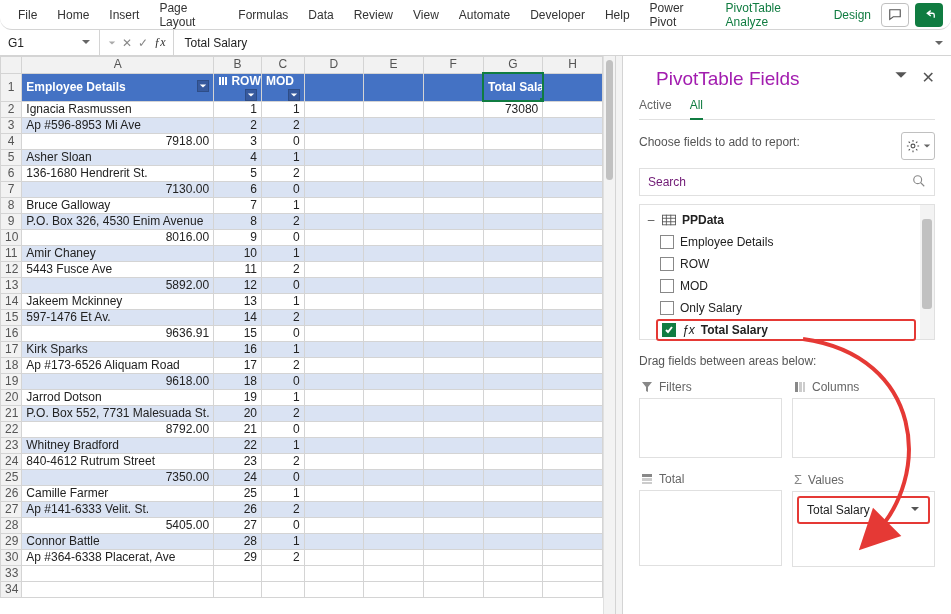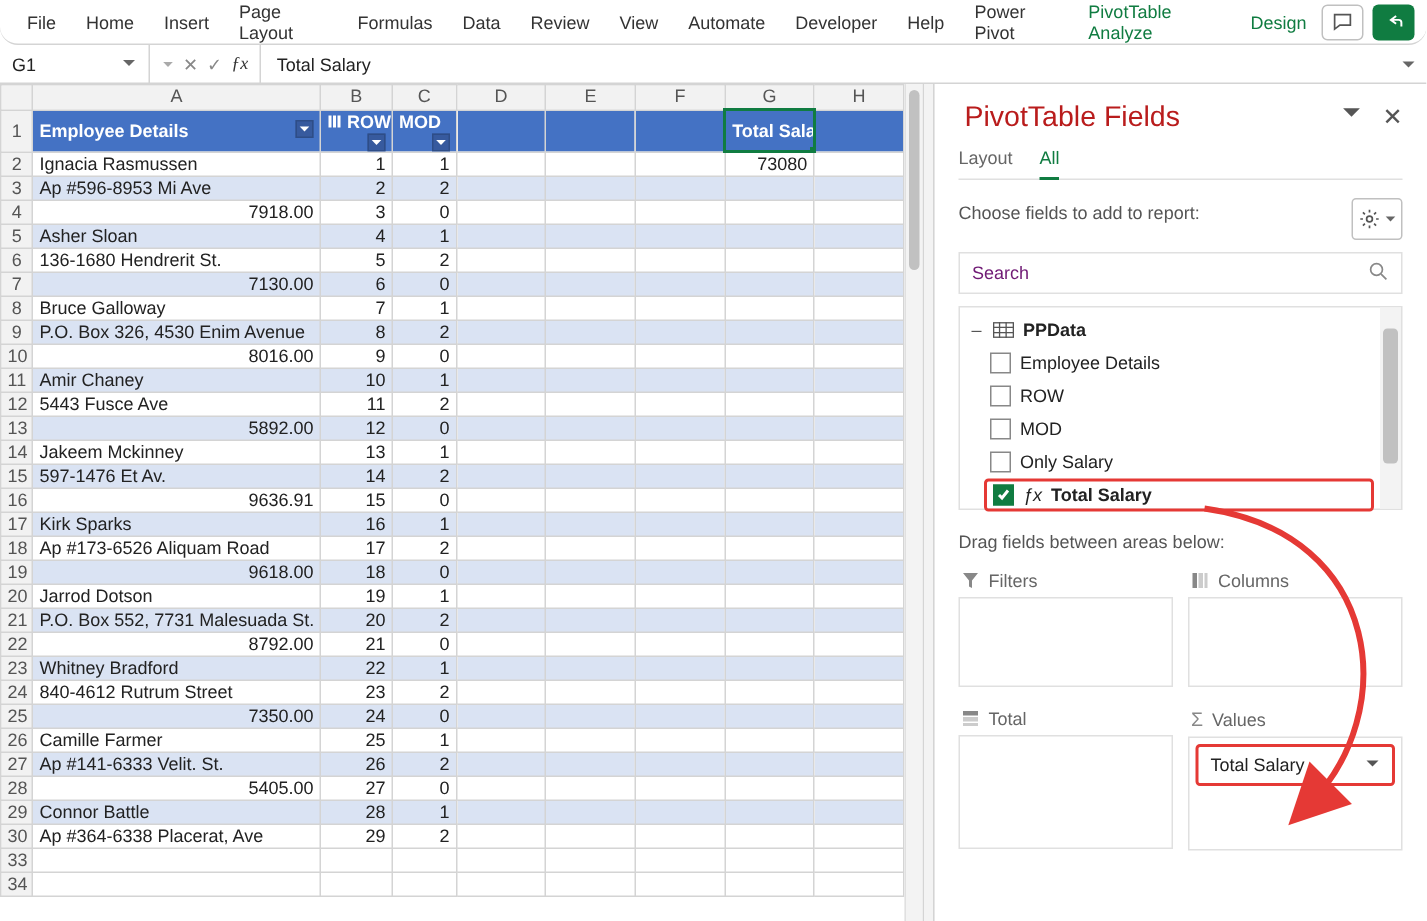--- a/index.html
+++ b/index.html
@@ -32,21 +32,21 @@
 .hdr-row td{background:#4472c4;color:#fff;font-weight:600;}
 .hdr-row td .filter{float:right;background:#375a9e;width:12px;height:12px;border:1px solid #2e4d87;display:inline-flex;align-items:center;justify-content:center;}
 .hdr-row td .filter svg{display:block;}
 tr.band td{background:#dae3f3;}
 td.num{text-align:right;}
 td.txt{text-align:left;}
 th.colsel{background:#d6e8d5;}
 td.selcell{border:2px solid #107c41 !important;text-align:right;position:relative;}
 td.selcell::after{content:"";position:absolute;right:-3px;bottom:-3px;width:5px;height:5px;background:#107c41;}
 
-.panel h1{font-size:19px;font-weight:400;margin:2px 0 8px 4px;color:#b91c1c;}
+.panel h1{font-size:19px;font-weight:400;margin:2px 0 8px 17px;color:#a21caf;}
 .panel-top-icons{position:absolute;right:16px;top:12px;display:flex;gap:14px;color:#555;font-size:16px;}
 .subtabs{display:flex;gap:18px;border-bottom:1px solid #e0e0e0;margin-bottom:12px;}
 .subtabs div{padding-bottom:6px;color:#666;}
 .subtabs div.active{color:#107c41;border-bottom:2px solid #107c41;margin-bottom:-1px;}
 .subtitle{color:#555;margin-bottom:8px;}
 .panel-row{display:flex;align-items:center;gap:8px;margin-bottom:8px;}
 .gearbtn{width:34px;height:28px;border:1px solid #c0c0c0;border-radius:3px;display:flex;align-items:center;justify-content:center;margin-left:auto;}
 .searchbox{flex:1;height:28px;border:1px solid #e0e0e0;display:flex;align-items:center;padding:0 8px;color:#701a75;}
 .searchbox span.mag{margin-left:auto;}
 .fieldlist{border:1px solid #e0e0e0;height:136px;padding:4px 0;position:relative;}
@@ -538,21 +538,21 @@
 
   <div class="panel">
     <div class="panel-top-icons">
       <span><svg width="14" height="14" viewBox="0 0 10 10">
             <path fill="#555" d="M1 3l4 4 4-4z"></path>
           </svg></span>
       <span>✕</span>
     </div>
     <h1>PivotTable Fields</h1>
     <div class="subtabs">
-      <div>Layout</div>
+      <div>Active</div>
       <div class="active">All</div>
     </div>
     <div class="panel-row">
       <div class="subtitle">Choose fields to add to report:</div>
       <div class="gearbtn">
         <svg width="14" height="14" viewBox="0 0 16 16">
             <circle cx="8" cy="8" r="2.2" fill="none" stroke="#555" stroke-width="1.3"></circle>
             <path fill="none" stroke="#555" stroke-width="1.3" d="M8 1v2M8 13v2M1 8h2M13 8h2M3 3l1.5 1.5M11.5 11.5L13 13M13 3l-1.5 1.5M4.5 11.5L3 13"></path>
           </svg>
         <svg width="8" height="8" viewBox="0 0 10 10" style="margin-left:3px">

